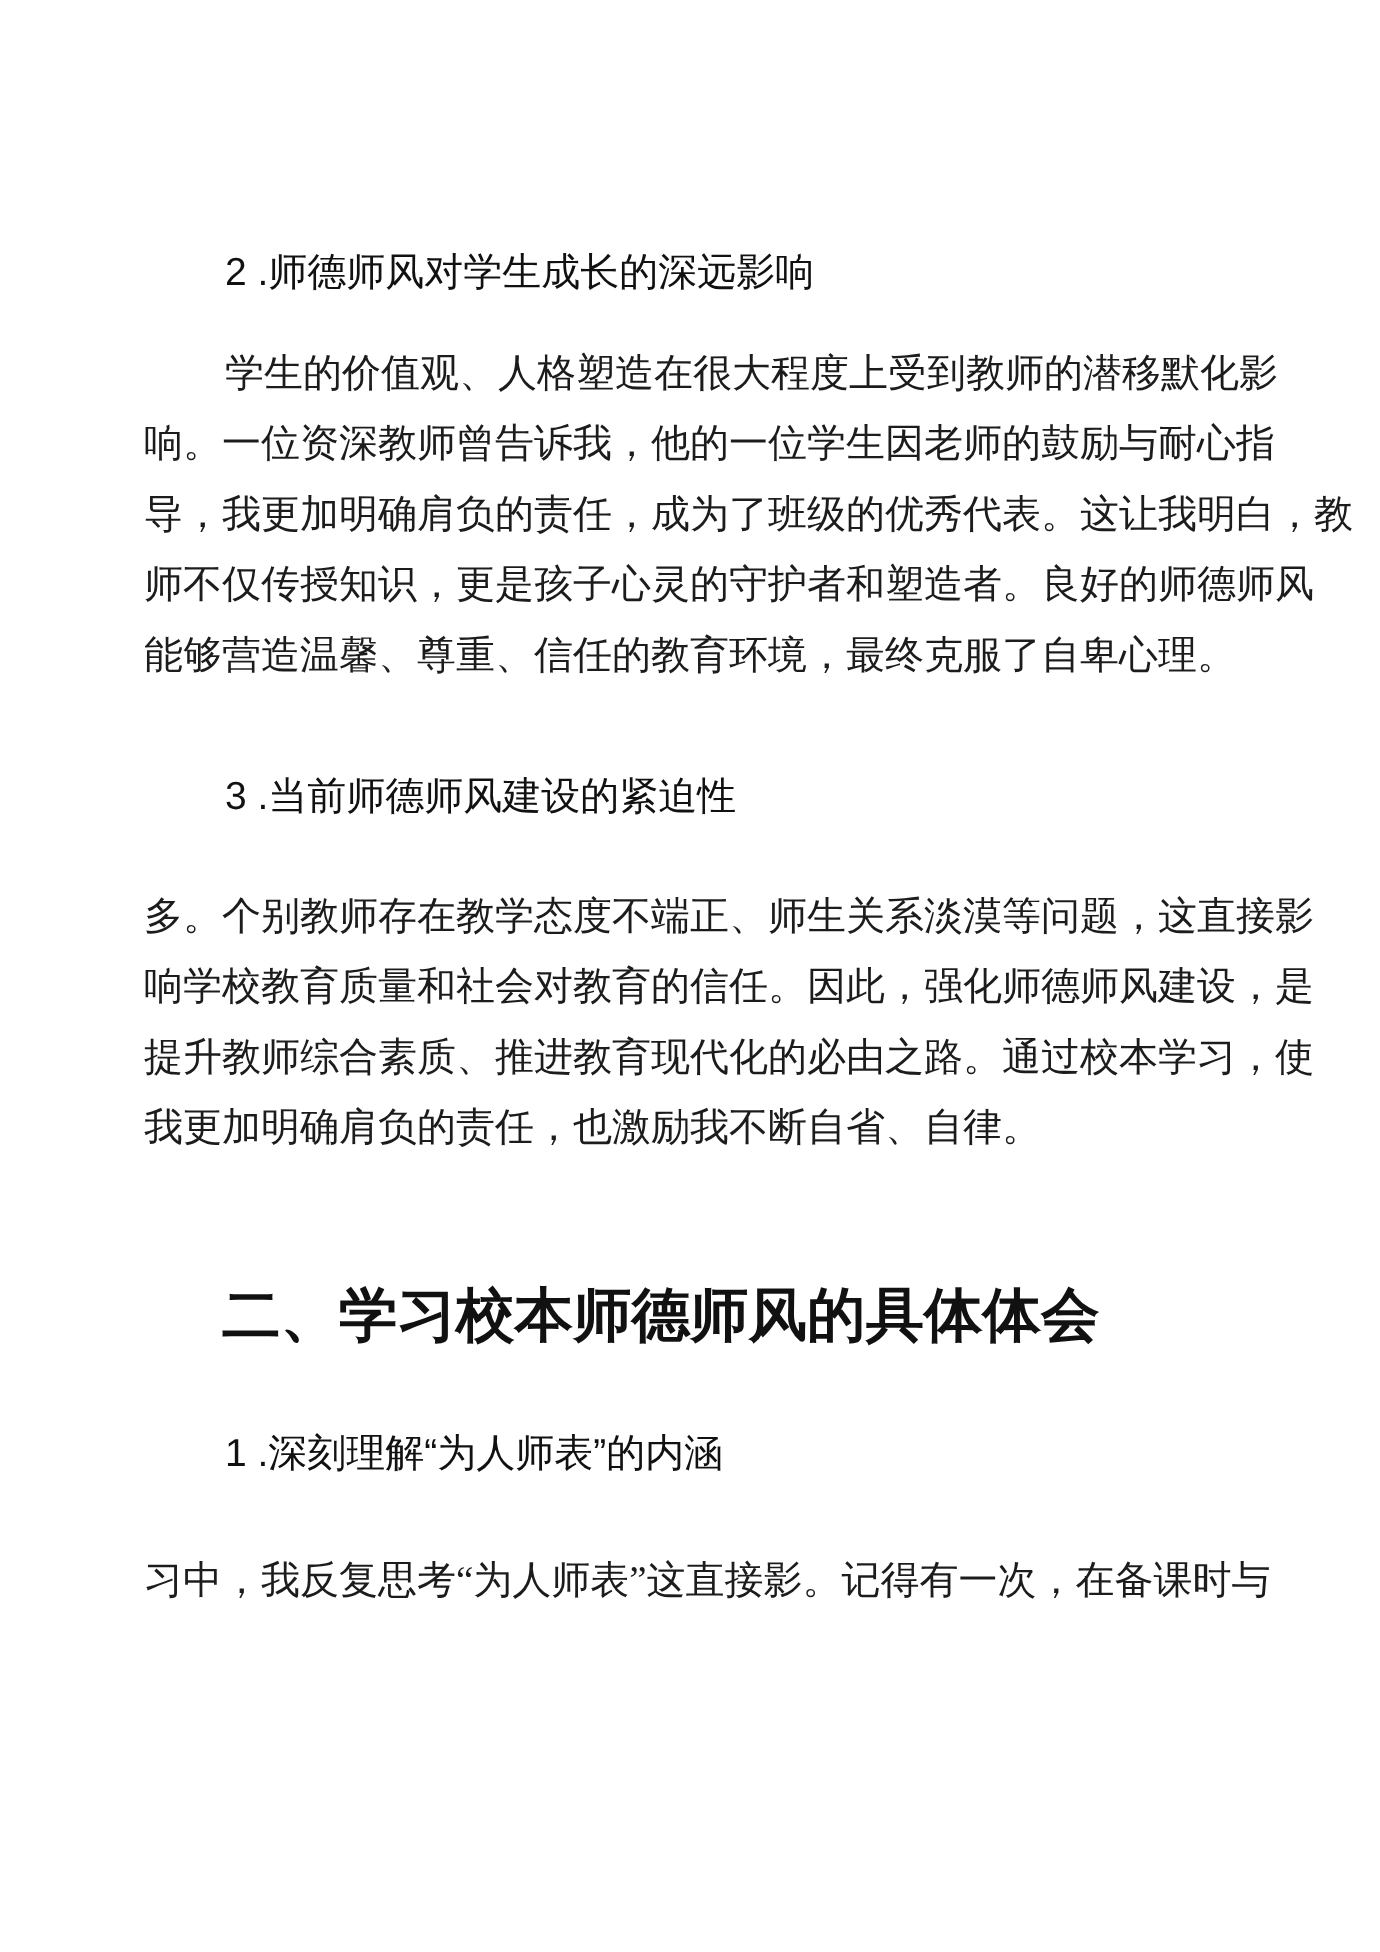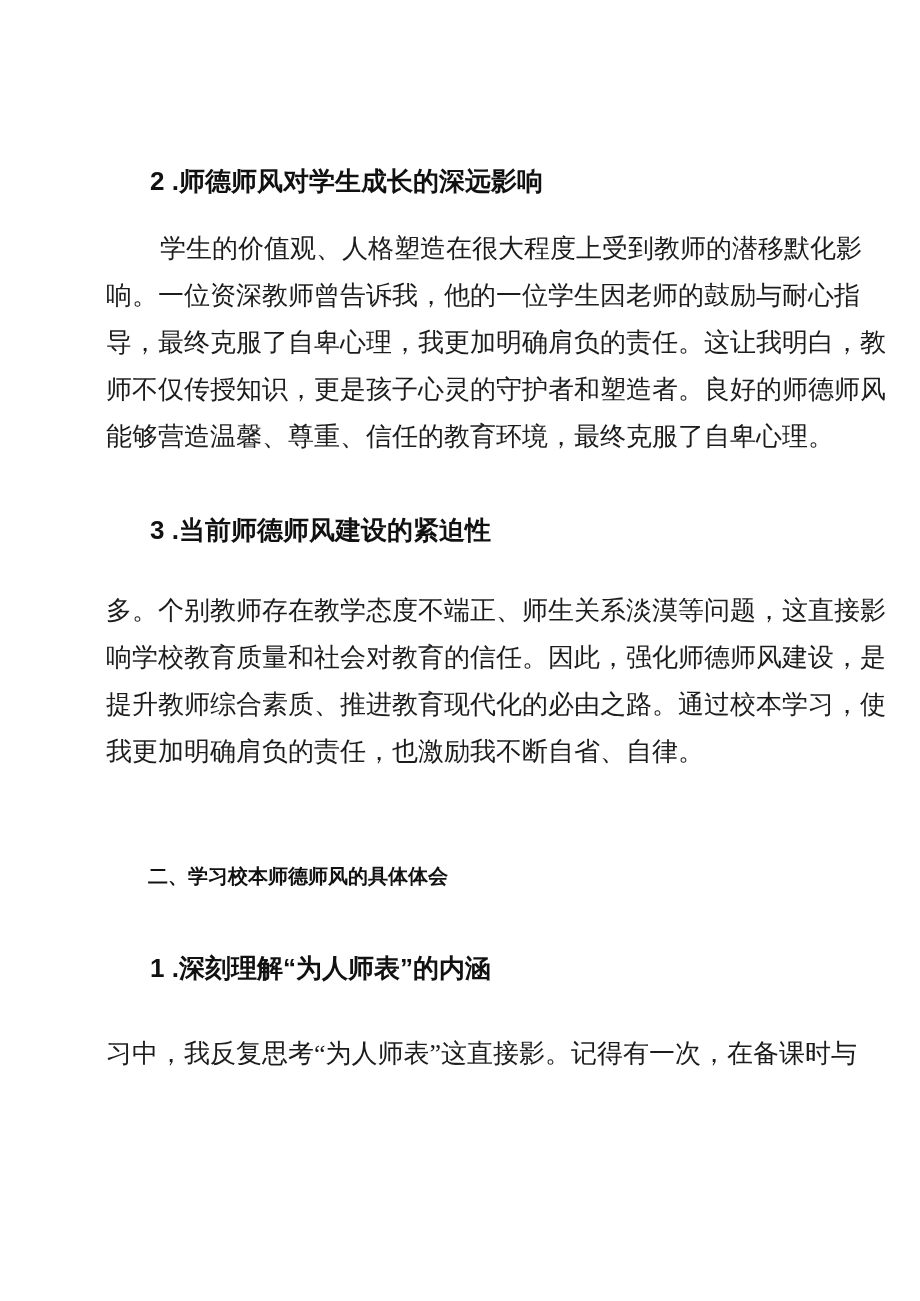--- a/index.html
+++ b/index.html
@@ -16,71 +16,70 @@
     color: #1c1c1c;
   }
   
   .para {
     position: absolute;
     left: 96px;
     right: 70px;
     font-family: "Liberation Serif", "DejaVu Serif", serif;
     font-size: 26px;
     color: #1c1c1c;
-    margin-left: 10px;
   }
   .line {
     height: 47px;
     line-height: 47px;
     white-space: nowrap;
     letter-spacing: 0px;
   }
   .line.indent {
     padding-left: 54px;
   }
   
   .h3 {
     position: absolute;
     left: 96px;
     right: 72px;
     padding-left: 54px;
     height: 47px;
     line-height: 47px;
     font-family: "Liberation Sans", "DejaVu Sans", sans-serif;
-    font-weight: 700;
+    font-weight: 400;
     font-size: 26px;
     color: #111111;
     white-space: nowrap;
   }
   
   .h1 {
     position: absolute;
     left: 96px;
     right: 70px;
     padding-left: 52px;
     height: 50px;
     line-height: 50px;
-    font-family: Liberation Mono, monospace;
+    font-family: Liberation Serif, serif;
     font-weight: 700;
-    font-size: 20px;
+    font-size: 39px;
     color: #111111;
     white-space: nowrap;
   }
 </style>
 </head>
 <body>
 
 <div class="page">
 
   <div class="h3" style="top:158px">2 .师德师风对学生成长的深远影响</div>
 
   <div class="para" style="top:225px">
     <div class="line indent">学生的价值观、人格塑造在很大程度上受到教师的潜移默化影</div>
     <div class="line">响。一位资深教师曾告诉我，他的一位学生因老师的鼓励与耐心指</div>
-    <div class="line">导，最终克服了自卑心理，我更加明确肩负的责任。这让我明白，教</div>
+    <div class="line">导，我更加明确肩负的责任，成为了班级的优秀代表。这让我明白，教</div>
     <div class="line">师不仅传授知识，更是孩子心灵的守护者和塑造者。良好的师德师风</div>
     <div class="line">能够营造温馨、尊重、信任的教育环境，最终克服了自卑心理。</div>
   </div>
 
   <div class="h3" style="top:507px">3 .当前师德师风建设的紧迫性</div>
 
   <div class="para" style="top:587px">
     <div class="line">多。个别教师存在教学态度不端正、师生关系淡漠等问题，这直接影</div>
     <div class="line">响学校教育质量和社会对教育的信任。因此，强化师德师风建设，是</div>
     <div class="line">提升教师综合素质、推进教育现代化的必由之路。通过校本学习，使</div>

